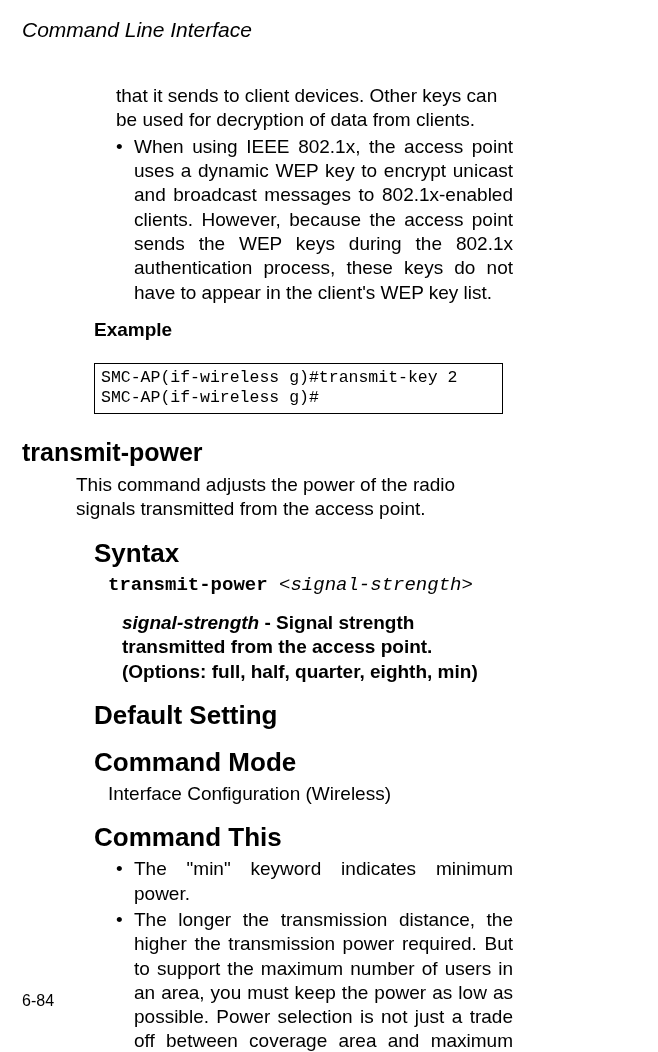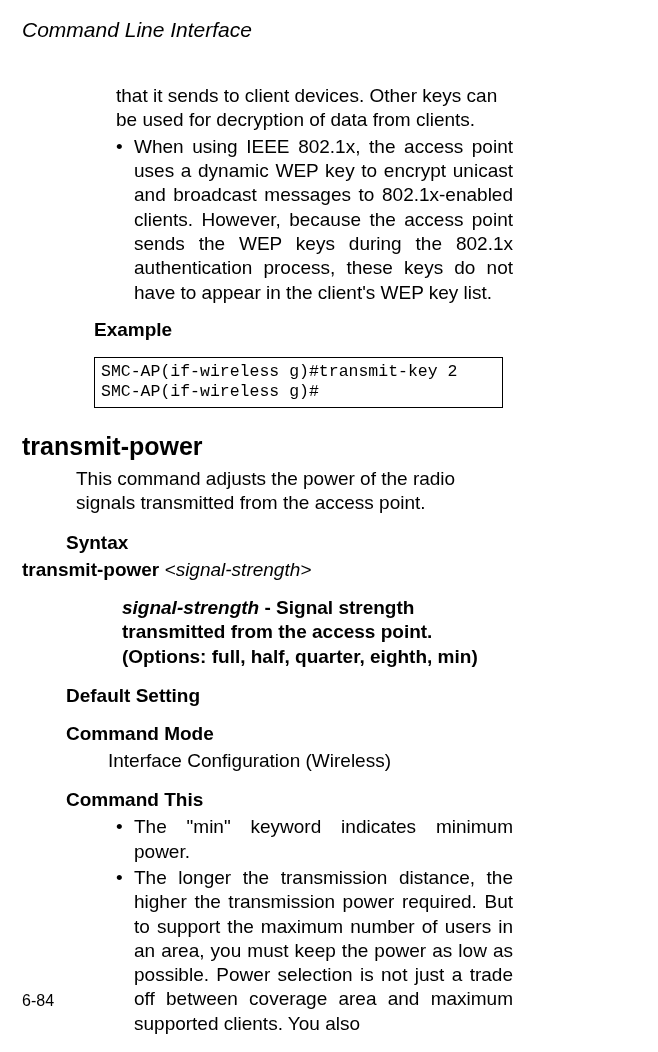--- a/index.html
+++ b/index.html
@@ -43,21 +43,21 @@
   }
   .bullet-text {
     flex: 1;
     text-align: justify;
   }
   .section-label {
     font-weight: bold;
     font-size: 19px;
     margin-left: 72px;
     margin-top: 14px;
-    margin-bottom: 16px;
+    margin-bottom: 22px;
   }
   .code-box {
     margin-left: 72px;
     margin-right: 20px;
     border: 1px solid #000;
     padding: 4px 6px;
     font-family: "Courier New", Courier, monospace;
     font-size: 16.5px;
     white-space: pre;
     line-height: 1.25;
@@ -69,23 +69,25 @@
     margin-bottom: 6px;
     margin-left: 0;
   }
   .desc-indent {
     margin-left: 54px;
     margin-right: 10px;
     font-size: 19px;
     line-height: 1.28;
   }
   .syntax-line {
+    margin-left: 86px;
     margin-right: 10px;
     font-size: 19px;
     line-height: 1.28;
+    font-family: Liberation Mono, monospace;
   }
   .syntax-param {
     margin-left: 100px;
     margin-right: 10px;
     font-size: 19px;
     line-height: 1.28;
     margin-top: 14px;
     font-weight: bold;
   }
   .default-val {
@@ -101,22 +103,22 @@
   .italic { font-style: italic; }
   .bold { font-weight: bold; }
   .page-num {
     position: absolute;
     bottom: 42px;
     left: 22px;
     font-size: 16px;
   }
   .sub-section-label {
     font-weight: bold;
-    font-size: 19px;
-    margin-left: 44px;
+    font-size: 26px;
+    margin-left: 72px;
     margin-top: 16px;
     margin-bottom: 4px;
   }
 </style>
 </head>
 <body>
 
 <div class="page">
 
   <div class="running-header">Command Line Interface</div>

